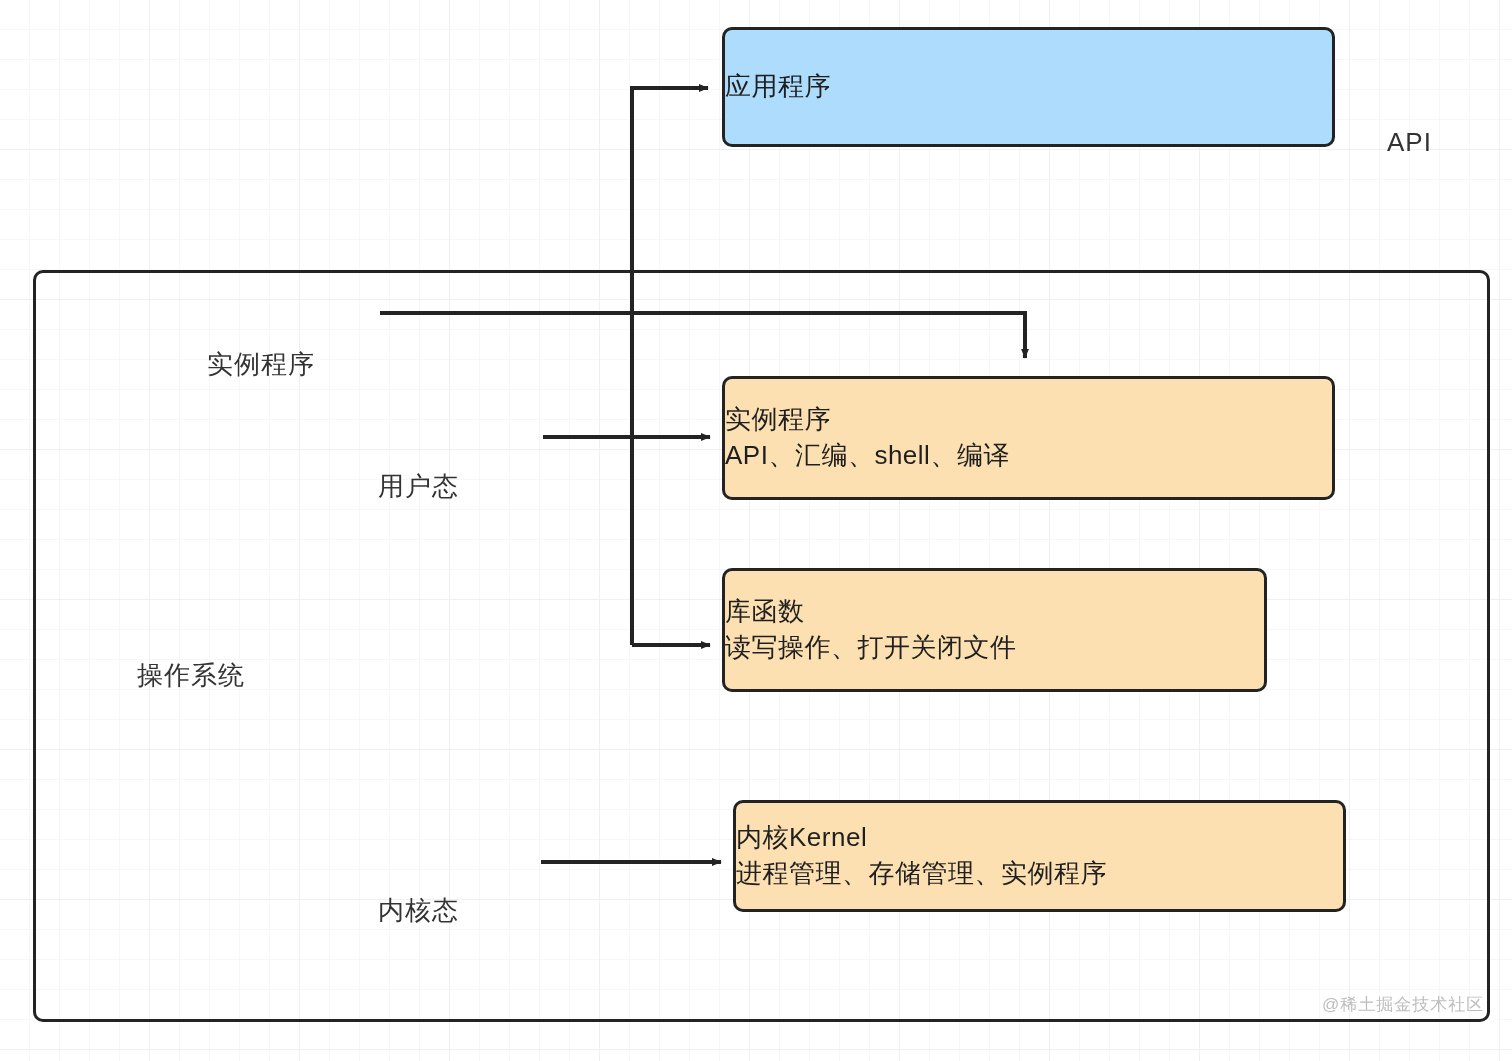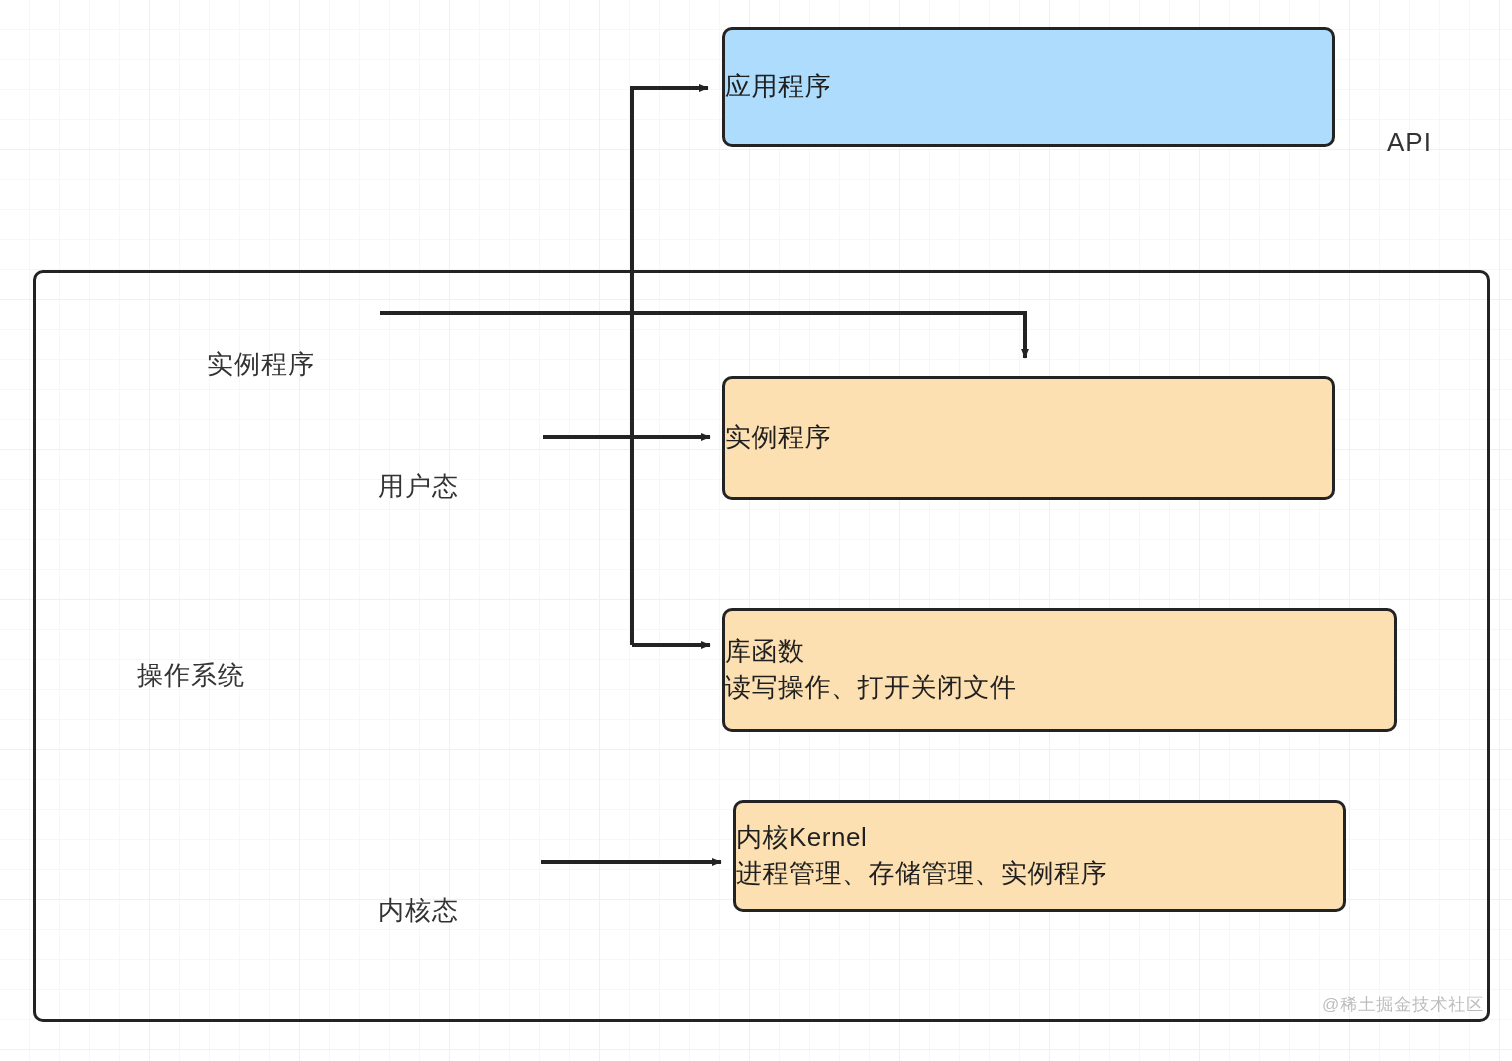--- a/index.html
+++ b/index.html
@@ -48,21 +48,21 @@
   .node .ln { display: block; }
   #node-application {
     left: 722px; top: 27px; width: 613px; height: 120px;
     background: #aedcfc;
   }
   #node-instance {
     left: 722px; top: 376px; width: 613px; height: 124px;
     background: #fce0b2;
   }
   #node-library {
-    left: 722px; top: 608px; width: 675px; height: 124px;
+    left: 722px; top: 568px; width: 545px; height: 124px;
     background: #fce0b2;
   }
   #node-kernel {
     left: 733px; top: 800px; width: 613px; height: 112px;
     background: #fce0b2;
   }
   .os-container {
     position: absolute;
     left: 33px; top: 270px;
     width: 1457px; height: 752px;
@@ -117,20 +117,21 @@
 
     <path d="M541,862 L721,862" fill="none" stroke="#232323" stroke-width="4" stroke-linecap="butt" marker-end="url(#arrowhead)"></path>
   </svg>
 
   <div class="node" id="node-application">
     <span class="ln">应用程序</span>
   </div>
 
   <div class="node" id="node-instance">
     <span class="ln">实例程序</span>
+    <span class="ln">API、汇编、shell、编译</span>
   </div>
 
   <div class="node" id="node-library">
     <span class="ln">库函数</span>
     <span class="ln">读写操作、打开关闭文件</span>
   </div>
 
   <div class="node" id="node-kernel">
     <span class="ln">内核Kernel</span>
     <span class="ln">进程管理、存储管理、实例程序</span>

